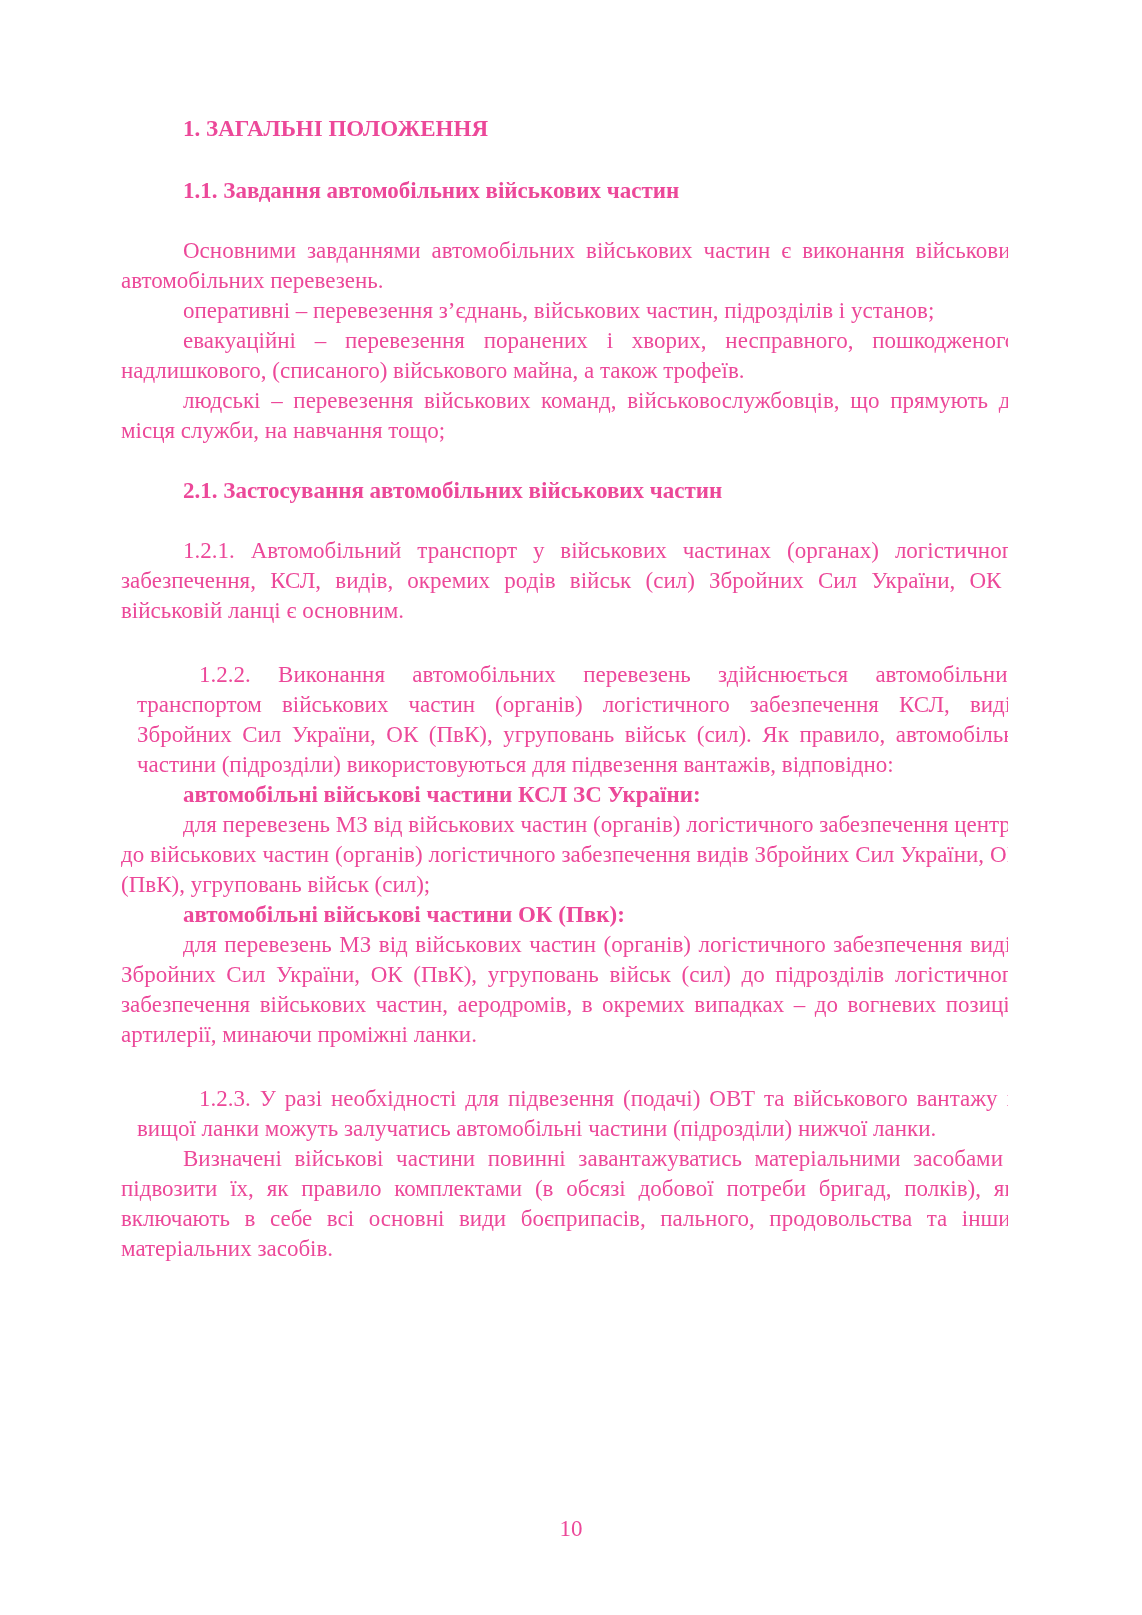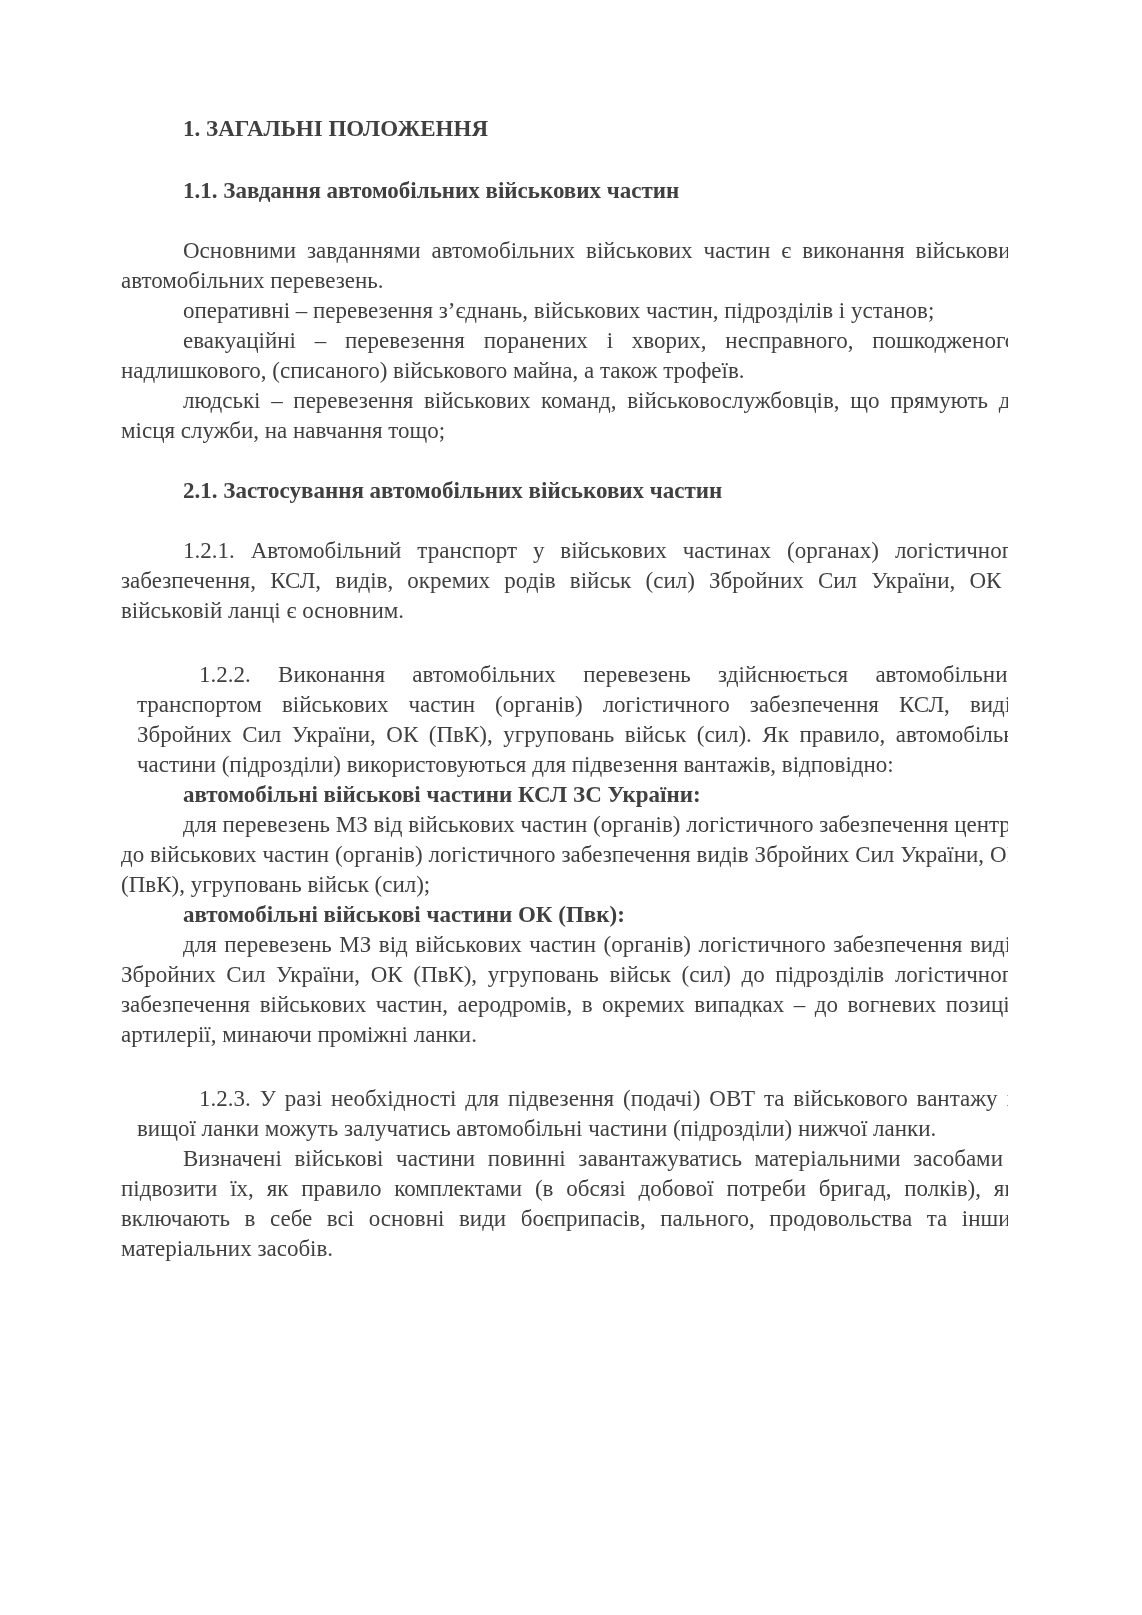--- a/index.html
+++ b/index.html
@@ -6,21 +6,21 @@
     margin: 0;
     padding: 0;
     background: #ffffff;
   }
   .page {
     position: relative;
     width: 1008px;
     height: 1615px;
     background: #ffffff;
     font-family: "Liberation Serif", serif;
-    color: #404040;
+    color: #ec4899;
     overflow: hidden;
     box-sizing: border-box;
   }
   .content {
     position: absolute;
     left: 121px;
     top: 112px;
     width: 901px;
   }
   .h1 {
@@ -82,13 +82,14 @@
     <p class="para spaced">1.2.2. Виконання автомобільних перевезень здійснюється автомобільним транспортом військових частин (органів) логістичного забезпечення КСЛ, видів Збройних Сил України, ОК (ПвК), угруповань військ (сил). Як правило, автомобільні частини (підрозділи) використовуються для підвезення вантажів, відповідно:</p>
     <p class="para bold">автомобільні військові частини КСЛ ЗС України:</p>
     <p class="para">для перевезень МЗ від військових частин (органів) логістичного забезпечення центру до військових частин (органів) логістичного забезпечення видів Збройних Сил України, ОК (ПвК), угруповань військ (сил);</p>
     <p class="para bold">автомобільні військові частини ОК (Пвк):</p>
     <p class="para">для перевезень МЗ від військових частин (органів) логістичного забезпечення видів Збройних Сил України, ОК (ПвК), угруповань військ (сил) до підрозділів логістичного забезпечення військових частин, аеродромів, в окремих випадках – до вогневих позицій артилерії, минаючи проміжні ланки.</p>
     <p class="para spaced">1.2.3. У разі необхідності для підвезення (подачі) ОВТ та військового вантажу із вищої ланки можуть залучатись автомобільні частини (підрозділи) нижчої ланки.</p>
     <p class="para">Визначені військові частини повинні завантажуватись матеріальними засобами і підвозити їх, як правило комплектами (в обсязі добової потреби бригад, полків), які включають в себе всі основні види боєприпасів, пального, продовольства та інших матеріальних засобів.</p>
 
   </div>
 
+  <div class="pageno">10</div>
 </div>
 
 </body></html>

